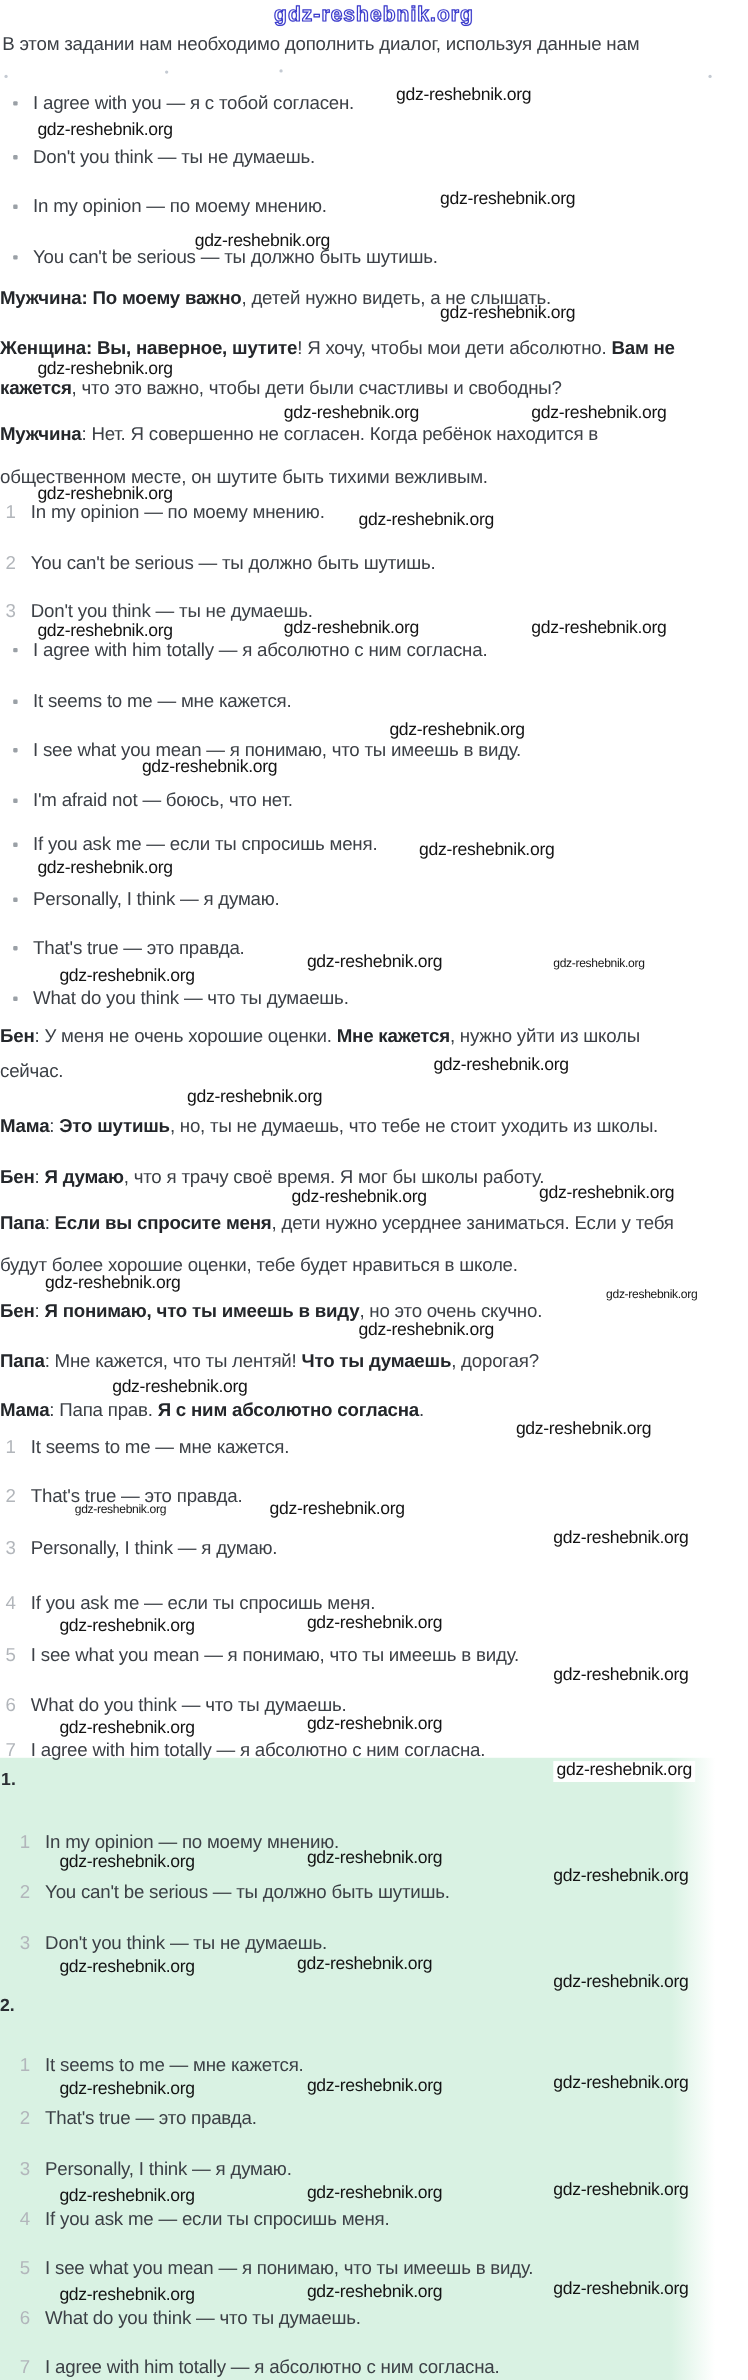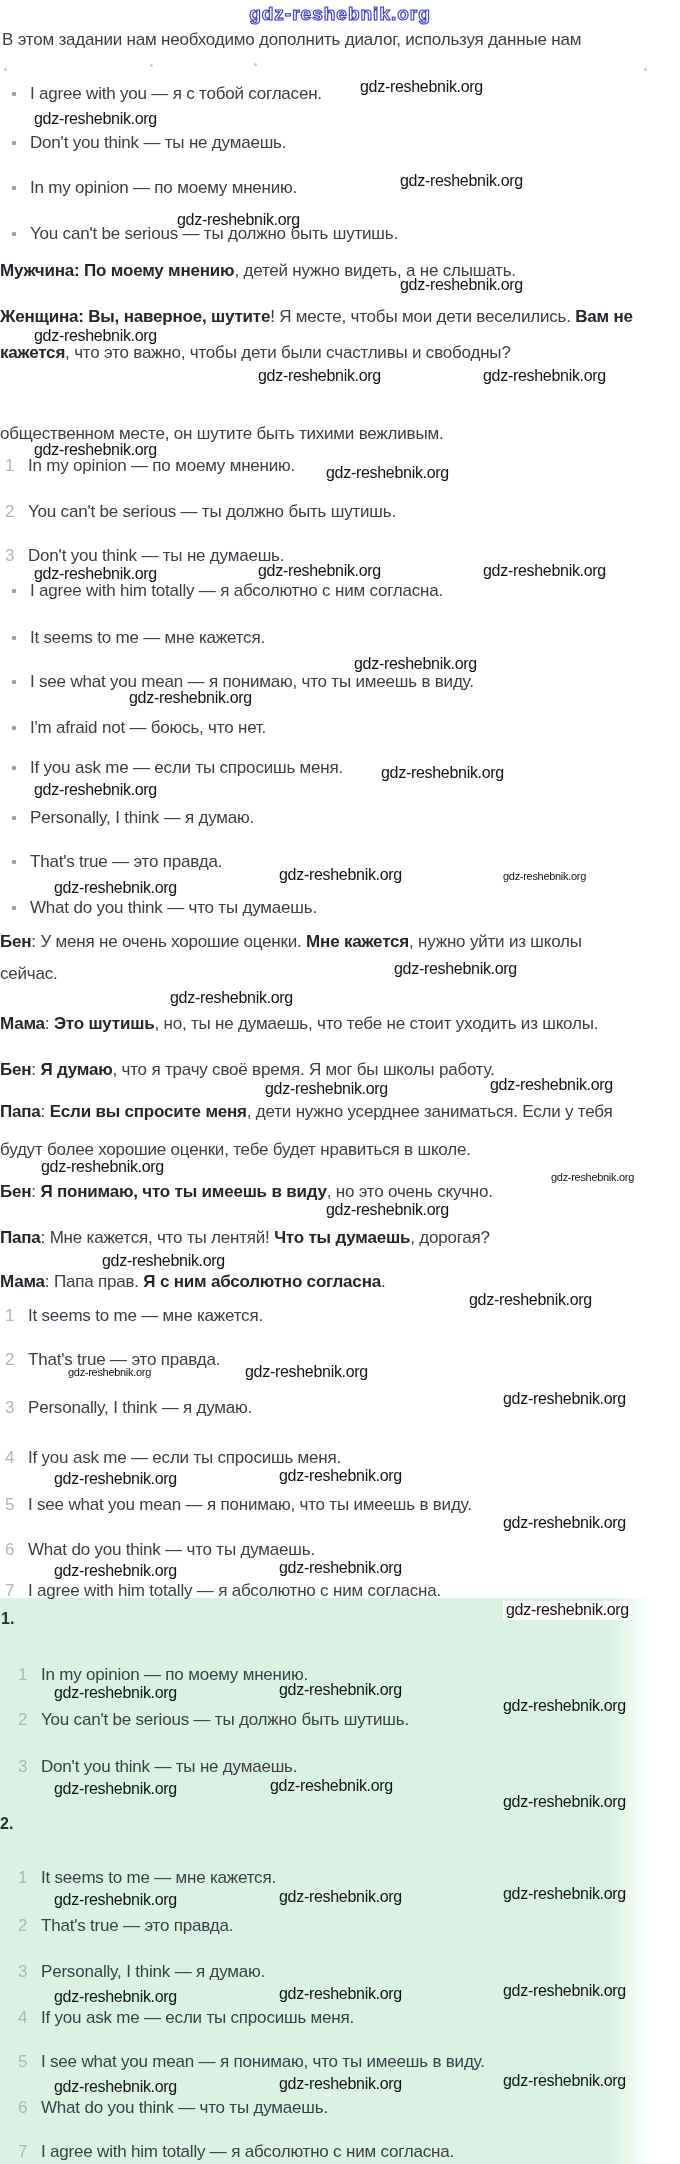--- a/index.html
+++ b/index.html
@@ -34,23 +34,24 @@
   <div class="faint" style="left:4px;top:68px"></div>
   <div class="faint" style="left:150px;top:64px"></div>
   <div class="faint" style="left:254px;top:63px"></div>
   <div class="faint" style="left:644px;top:68px"></div>
 
   <div class="ln" style="left:12px;top:84px"><span class="dot"></span><span>I agree with you — я с тобой согласен.</span></div>
   <div class="ln" style="left:12px;top:133px"><span class="dot"></span><span>Don't you think — ты не думаешь.</span></div>
   <div class="ln" style="left:12px;top:178px"><span class="dot"></span><span>In my opinion — по моему мнению.</span></div>
   <div class="ln" style="left:12px;top:224px"><span class="dot"></span><span>You can't be serious — ты должно быть шутишь.</span></div>
 
-  <div class="ln" style="left:0;top:261px"><span class="b">Мужчина: По моему мнению</span><span>, детей нужно видеть, а не слышать.</span></div>
-  <div class="ln" style="left:0;top:307px"><span class="b">Женщина: Вы, наверное, шутите</span><span>! Я месте, чтобы мои дети веселились. </span><span class="b">Вам не</span></div>
+  <div class="ln" style="left:0;top:261px"><span class="b">Мужчина: По моему важно</span><span>, детей нужно видеть, а не слышать.</span></div>
+  <div class="ln" style="left:0;top:307px"><span class="b">Женщина: Вы, наверное, шутите</span><span>! Я хочу, чтобы мои дети абсолютно. </span><span class="b">Вам не</span></div>
   <div class="ln" style="left:0;top:343px"><span class="b">кажется</span><span>, что это важно, чтобы дети были счастливы и свободны?</span></div>
+  <div class="ln" style="left:0;top:385px"><span class="b">Мужчина</span><span>: Нет. Я совершенно не согласен. Когда ребёнок находится в</span></div>
   <div class="ln" style="left:0;top:424px"><span>общественном месте, он шутите быть тихими вежливым.</span></div>
 
   <div class="ln" style="left:5px;top:456px"><span class="num">1</span><span>In my opinion — по моему мнению.</span></div>
   <div class="ln" style="left:5px;top:502px"><span class="num">2</span><span>You can't be serious — ты должно быть шутишь.</span></div>
   <div class="ln" style="left:5px;top:546px"><span class="num">3</span><span>Don't you think — ты не думаешь.</span></div>
 
   <div class="ln" style="left:12px;top:581px"><span class="dot"></span><span>I agree with him totally — я абсолютно с ним согласна.</span></div>
   <div class="ln" style="left:12px;top:628px"><span class="dot"></span><span>It seems to me — мне кажется.</span></div>
   <div class="ln" style="left:12px;top:672px"><span class="dot"></span><span>I see what you mean — я понимаю, что ты имеешь в виду.</span></div>
   <div class="ln" style="left:12px;top:718px"><span class="dot"></span><span>I'm afraid not — боюсь, что нет.</span></div>

